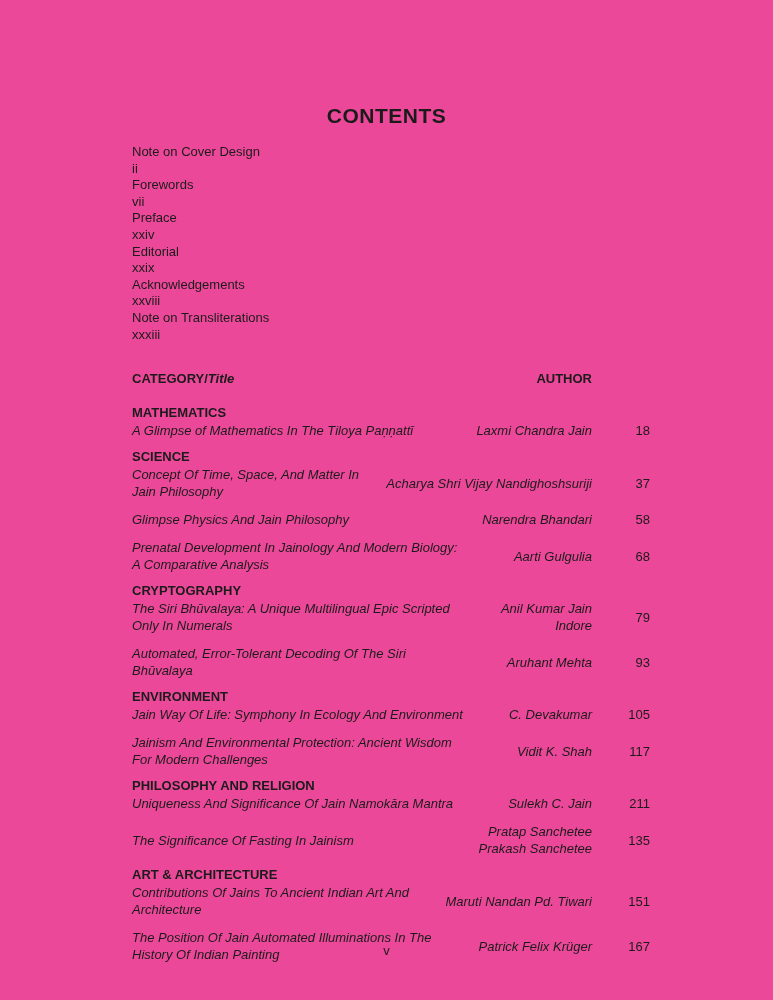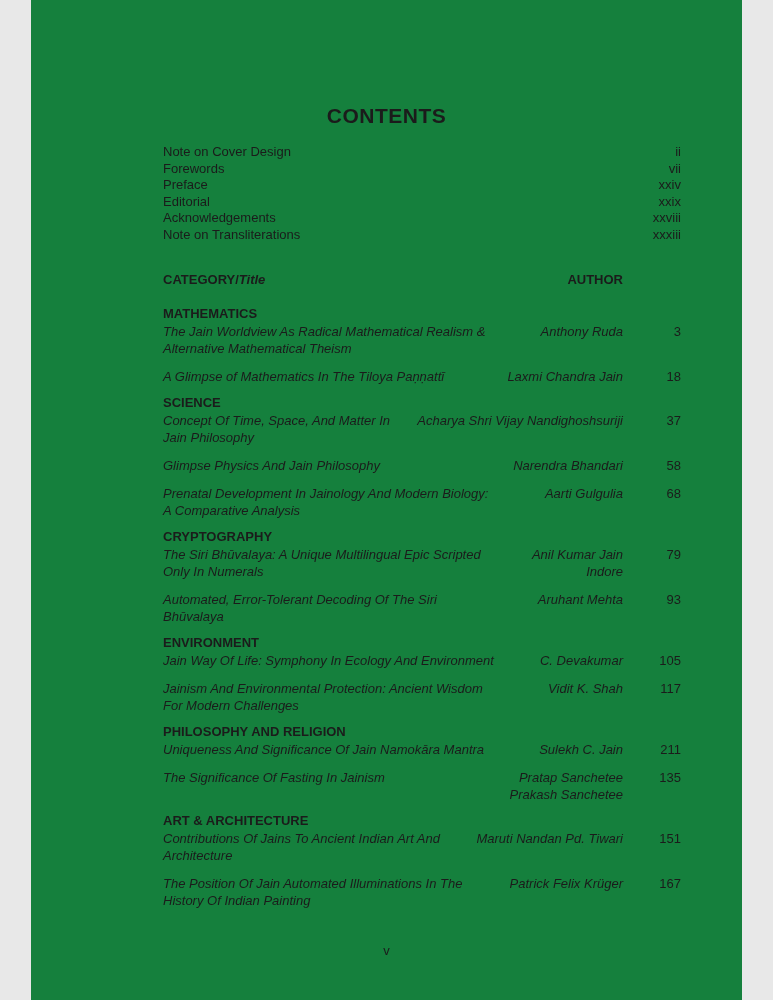--- a/index.html
+++ b/index.html
@@ -1,21 +1,21 @@
 <!DOCTYPE html>
 <html><head>
 <meta charset="utf-8">
 <style>
   html, body { margin: 0; padding: 0; background: #e8e8e8; }
   .page {
     position: relative;
-    width: 711px;
+    width: 773px;
     height: 1000px;
     margin: 0 auto;
-    background: #15803d;
+    background: #ec4899;
     font-family: "Liberation Sans", sans-serif;
     color: #1b1b1b;
     overflow: hidden;
   }
   .doc-title {
     position: absolute;
     top: 104px;
     left: 0;
     width: 100%;
     margin: 0;
@@ -29,23 +29,24 @@
     left: 132px;
     top: 144px;
     width: 518px;
     font-size: 13px;
   }
   
   .fm-row {
     display: flex;
     justify-content: space-between;
     line-height: 16.6px;
-  }
-  
-  .row { display: flex; align-items: flex-start; line-height: 17px; }
+    flex-direction: column;
+  }
+  
+  .row { display: flex; align-items: center; line-height: 17px; }
   .cell-title {
     flex: 1 1 auto;
     padding-right: 6px;
     white-space: pre-line;
     font-style: italic;
   }
   .cell-author {
     flex: 0 0 auto;
     text-align: right;
     white-space: pre-line;
@@ -114,26 +115,20 @@
     <div class="row col-header">
       <div class="cell-title"><span>CATEGORY/</span><span class="title-word">Title</span></div>
       <div class="cell-author">AUTHOR</div>
       <div class="cell-page"></div>
     </div>
 
     <div id="sections">
         <div class="section">
           <div class="category">MATHEMATICS</div>
           <div class="row entry">
-            <div class="cell-title">The Jain Worldview As Radical Mathematical Realism &amp;
-Alternative Mathematical Theism</div>
-            <div class="cell-author">Anthony Ruda</div>
-            <div class="cell-page">3</div>
-          </div>
-          <div class="row entry">
             <div class="cell-title">A Glimpse of Mathematics In The Tiloya Paṇṇattī</div>
             <div class="cell-author">Laxmi Chandra Jain</div>
             <div class="cell-page">18</div>
           </div>
         </div>
         <div class="section">
           <div class="category">SCIENCE</div>
           <div class="row entry">
             <div class="cell-title">Concept Of Time, Space, And Matter In
 Jain Philosophy</div>

